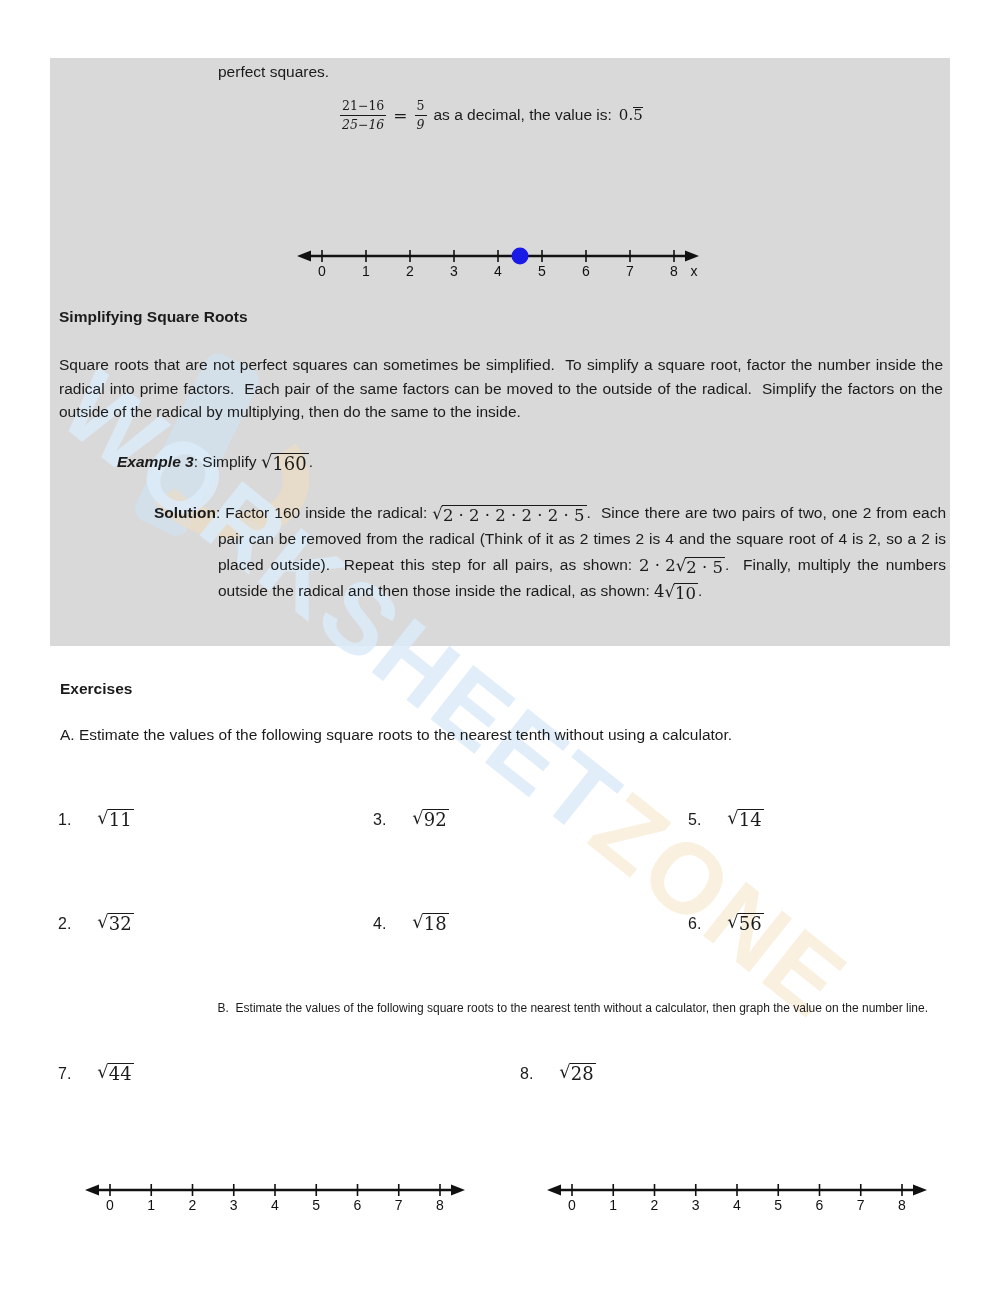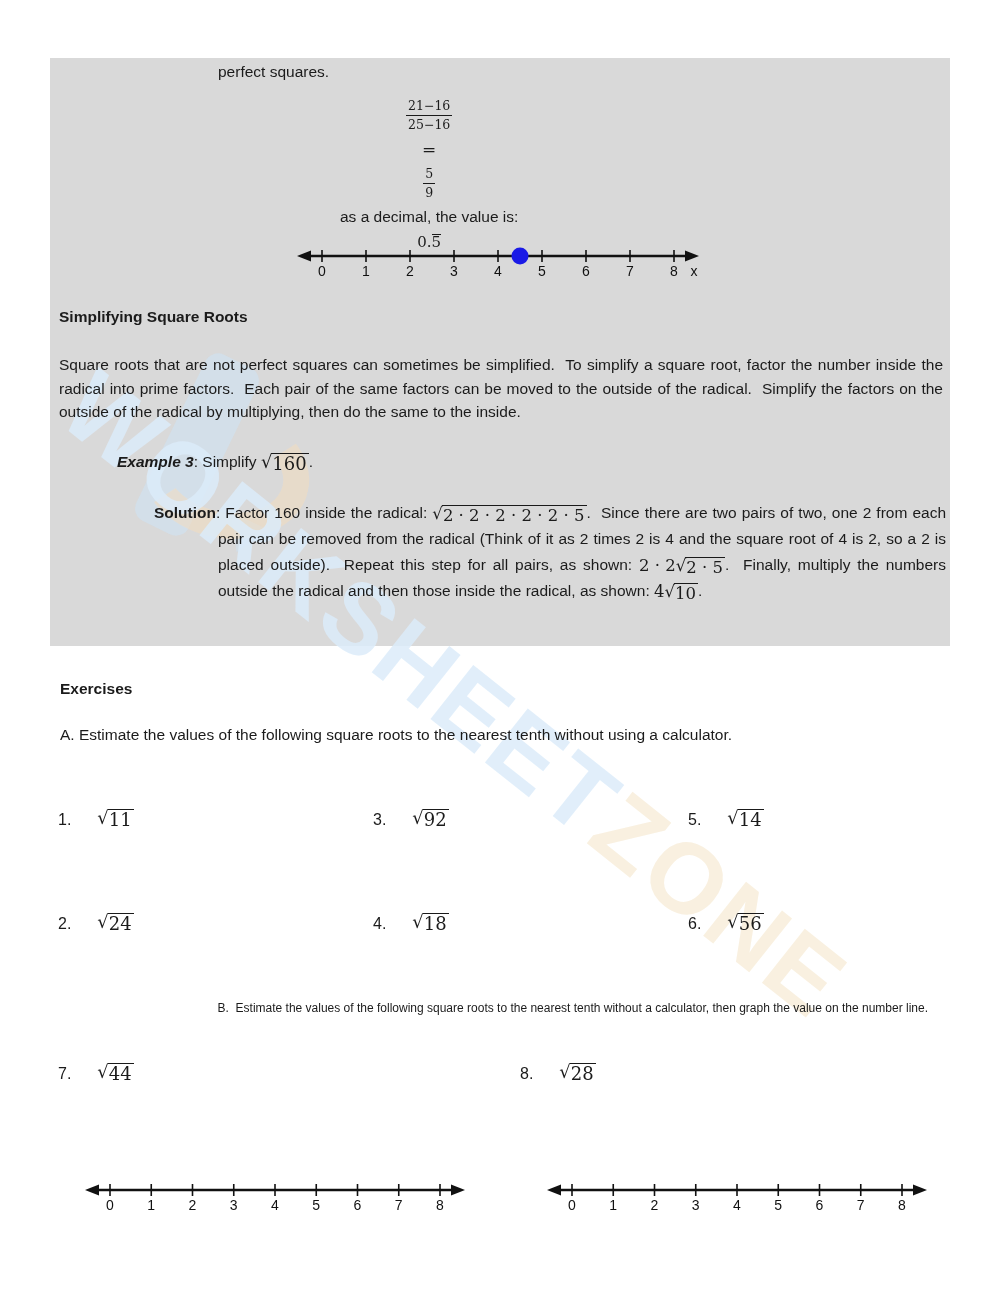--- a/index.html
+++ b/index.html
@@ -12,28 +12,27 @@
   
   .graybox {
     position:absolute; left:50px; top:58px; width:900px; height:588px;
     background:#d9d9d9;
   }
   .gb-el { position:absolute; z-index:2; }
   .intro-frag { left:168px; top:5px; font-size:15.5px; }
   .equation-row {
     left:290px; top:40px; display:flex; align-items:center; gap:7px;
     font-size:15.5px;
-    flex-direction:column;
   }
   .frac {
     display:inline-flex; flex-direction:column; text-align:center;
     font-family:"DejaVu Serif", serif; font-size:12.5px; line-height:1.25;
   }
   .frac .fnum { border-bottom:1.3px solid #1a1a1a; padding:0 2px 1px 2px; }
-  .frac .fden { padding-top:1px; }
+  .frac .fden { padding-top:1px;font-style:italic; }
   .eq-sign { font-family:"DejaVu Serif", serif; font-size:17px; }
   .decimal-val { font-family:"DejaVu Serif", serif; font-size:15px; }
   .ovl { display:inline-block; border-top:1.4px solid #1a1a1a; line-height:1.05; margin-top:-2px; }
   .plot-par { left:176px; top:106px; width:700px; font-size:15.5px; line-height:24px; }
   .nl-box { position:absolute; z-index:2; }
   .nl-top { left:246px; top:182px; width:404px; height:48px; }
   .gb-heading { left:9px; top:250px; font-size:15.5px; font-weight:700; }
   .gb-body {
     left:9px; top:295px; width:884px; font-size:15.5px; line-height:23.5px;
     text-align:justify; white-space:pre-wrap;
@@ -192,21 +191,21 @@
       <span class="rad rad-18">
         <span class="rsign">√</span>
         <span class="rbar">14</span>
       </span>
     </div>
 
   <div class="wh-el ex-item" style="left:58px;  top:912px;">
       <span class="ex-num">2.</span>
       <span class="rad rad-18">
         <span class="rsign">√</span>
-        <span class="rbar">24</span>
+        <span class="rbar">32</span>
       </span>
     </div>
   <div class="wh-el ex-item" style="left:373px; top:912px;">
       <span class="ex-num">4.</span>
       <span class="rad rad-18">
         <span class="rsign">√</span>
         <span class="rbar">18</span>
       </span>
     </div>
   <div class="wh-el ex-item" style="left:688px; top:912px;">

